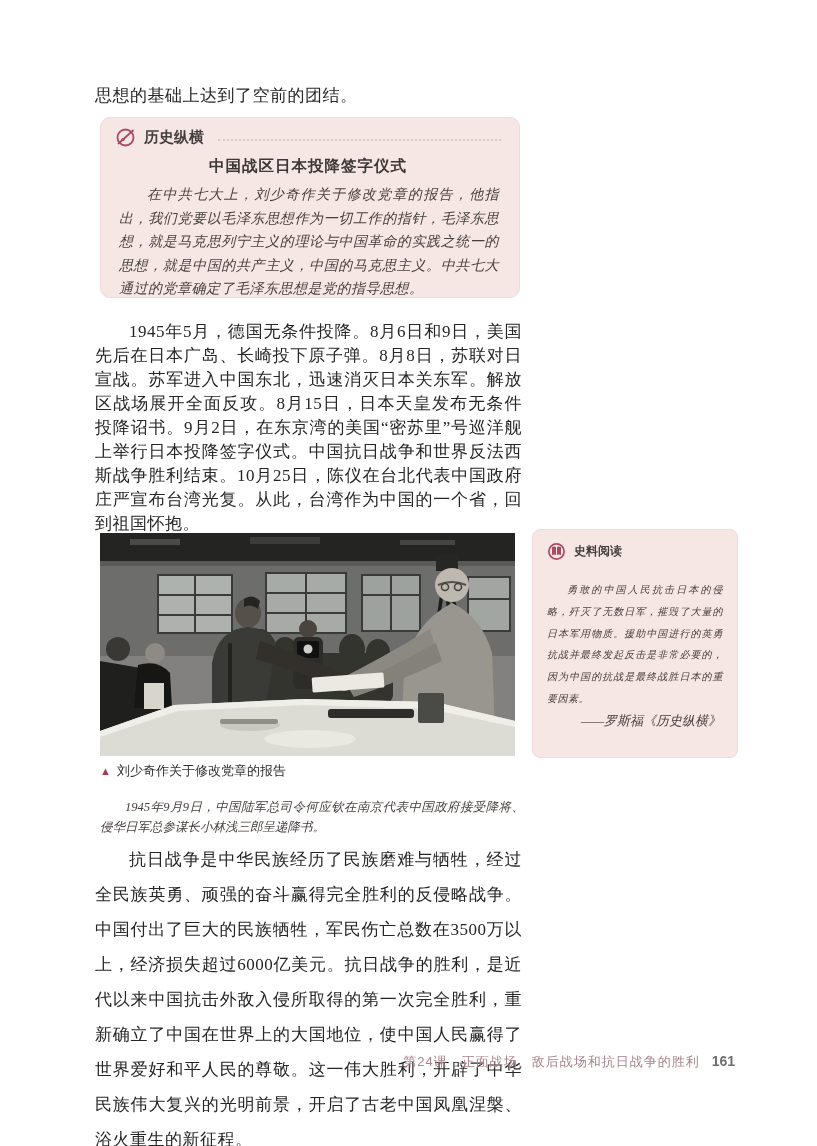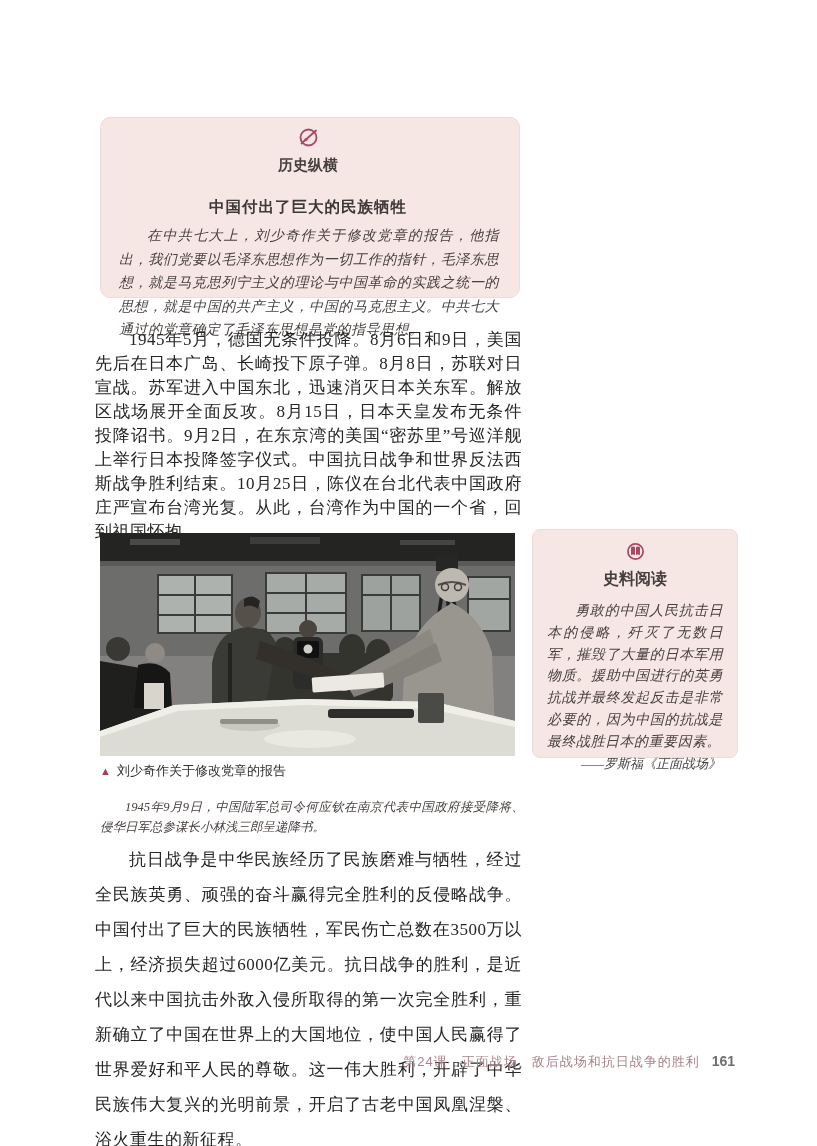--- a/index.html
+++ b/index.html
@@ -16,40 +16,40 @@
   
   .intro-line {
     position: absolute; left: 95px; top: 84px; width: 430px;
     font-size: 17px; line-height: 24px; letter-spacing: 0.5px;
   }
   .body-para {
     position: absolute; left: 95px; width: 427px;
     font-size: 17px; line-height: 24px;
     text-align: justify; text-indent: 2em; letter-spacing: 0.5px;
   }
-  .para-1 { top: 328px; }
+  .para-1 { top: 320px; }
   .para-2 { top: 842px; line-height: 35px; }
 
   
   .feature-box {
     position: absolute;
     background: #f6e6e4;
     border: 1px solid #efdcda;
     border-radius: 10px;
   }
   .history-box { left: 100px; top: 117px; width: 420px; height: 181px; padding: 9px 18px 10px 14px; }
   .source-box  { left: 532px; top: 529px; width: 206px; height: 229px; padding: 12px 14px 8px 14px; border-radius: 8px; }
 
-  .box-header { display: flex; align-items: center; gap: 8px; flex-direction: column; }
+  .box-header { display: flex; align-items: center; gap: 8px; }
   .box-label {
     font-family: "Liberation Sans", "DejaVu Sans", sans-serif;
     font-size: 15px; font-weight: bold; color: #45403e;
     white-space: nowrap;
   }
-  .source-box .box-label { font-size: 16px; }
+  .source-box .box-label { font-size: 12px; }
   .dotted-rule {
     flex: 1 1 auto; height: 0;
     border-bottom: 2px dotted #dcc6c4;
     margin-left: 6px; margin-top: 4px;
   }
   .box-icon { flex: 0 0 auto; display: block; }
 
   .history-title {
     text-align: center; font-weight: bold;
     font-size: 15.5px; color: #3c3836;
@@ -58,22 +58,22 @@
   .kaiti {
     font-style: italic; 
     color: #46403e;
   }
   .history-body {
     margin-top: 6px; padding: 0 2px 0 4px;
     font-size: 14px; line-height: 23.5px;
     text-indent: 2em; text-align: justify; letter-spacing: 0.5px;
   }
   .source-body {
-    margin-top: 10px;
-    font-size: 14px; line-height: 21.8px;
+    margin-top: 18px;
+    font-size: 10px; line-height: 21.8px;
     text-indent: 2em; text-align: justify; letter-spacing: 0.5px;
   }
   .source-attribution {
     font-size: 13px; line-height: 21.8px;
     text-align: right; padding-right: 2px;
   }
 
   
   .photo-frame {
     position: absolute; left: 100px; top: 533px;
@@ -105,32 +105,33 @@
   .footer-lesson { margin-right: 14px; }
   .footer-page-number {
     font-size: 14px; font-weight: bold; color: #6f6f6f; margin-left: 12px;
   }
 </style>
 </head>
 <body>
 
 <div class="page">
 
+  <div class="intro-line">思想的基础上达到了空前的团结。</div>
 
   <div class="feature-box history-box">
     <div class="box-header">
       <svg class="box-icon" width="21" height="21" viewBox="0 0 21 21">
         <circle cx="10.5" cy="10.5" r="8" fill="none" stroke="#a84a63" stroke-width="1.8"></circle>
         <line x1="3.5" y1="16.5" x2="18" y2="3.5" stroke="#a84a63" stroke-width="1.8" stroke-linecap="round"></line>
         <circle cx="8" cy="12.5" r="1.6" fill="#a84a63"></circle>
       </svg>
       <span class="box-label">历史纵横</span>
       <span class="dotted-rule"></span>
     </div>
-    <div class="history-title">中国付出了巨大的民族牺牲</div>
+    <div class="history-title">中国战区日本投降签字仪式</div>
     <div class="history-body kaiti">在中共七大上，刘少奇作关于修改党章的报告，他指出，我们党要以毛泽东思想作为一切工作的指针，毛泽东思想，就是马克思列宁主义的理论与中国革命的实践之统一的思想，就是中国的共产主义，中国的马克思主义。中共七大通过的党章确定了毛泽东思想是党的指导思想。</div>
   </div>
 
   <div class="body-para para-1">1945年5月，德国无条件投降。8月6日和9日，美国先后在日本广岛、长崎投下原子弹。8月8日，苏联对日宣战。苏军进入中国东北，迅速消灭日本关东军。解放区战场展开全面反攻。8月15日，日本天皇发布无条件投降诏书。9月2日，在东京湾的美国“密苏里”号巡洋舰上举行日本投降签字仪式。中国抗日战争和世界反法西斯战争胜利结束。10月25日，陈仪在台北代表中国政府庄严宣布台湾光复。从此，台湾作为中国的一个省，回到祖国怀抱。</div>
 
   <div class="photo-frame">
     <svg viewBox="0 0 415 223" preserveAspectRatio="none">
       <rect width="415" height="223" fill="#82817f"></rect>
 
       <rect x="0" y="0" width="415" height="28" fill="#242422"></rect>
@@ -232,21 +233,21 @@
     <div class="box-header">
       <svg class="box-icon" width="19" height="19" viewBox="0 0 19 19">
         <circle cx="9.5" cy="9.5" r="7.6" fill="none" stroke="#a84a63" stroke-width="1.7"></circle>
         <path d="M9.5,5.2 Q6.8,4 5,5.2 L5,13 Q6.8,11.8 9.5,13 Z" fill="#a84a63"></path>
         <path d="M9.5,5.2 Q12.2,4 14,5.2 L14,13 Q12.2,11.8 9.5,13 Z" fill="#a84a63"></path>
         <line x1="9.5" y1="5" x2="9.5" y2="13" stroke="#f6e6e4" stroke-width="1"></line>
       </svg>
       <span class="box-label">史料阅读</span>
     </div>
     <div class="source-body kaiti">勇敢的中国人民抗击日本的侵略，歼灭了无数日军，摧毁了大量的日本军用物质。援助中国进行的英勇抗战并最终发起反击是非常必要的，因为中国的抗战是最终战胜日本的重要因素。</div>
-    <div class="source-attribution kaiti">——罗斯福《正面战场》</div>
+    <div class="source-attribution kaiti">——罗斯福《历史纵横》</div>
   </div>
 
   <div class="body-para para-2">抗日战争是中华民族经历了民族磨难与牺牲，经过全民族英勇、顽强的奋斗赢得完全胜利的反侵略战争。中国付出了巨大的民族牺牲，军民伤亡总数在3500万以上，经济损失超过6000亿美元。抗日战争的胜利，是近代以来中国抗击外敌入侵所取得的第一次完全胜利，重新确立了中国在世界上的大国地位，使中国人民赢得了世界爱好和平人民的尊敬。这一伟大胜利，开辟了中华民族伟大复兴的光明前景，开启了古老中国凤凰涅槃、浴火重生的新征程。</div>
 
   <div class="footer">
     <span class="footer-lesson">第24课</span>
     <span class="footer-title">正面战场、敌后战场和抗日战争的胜利</span>
     <span class="footer-page-number">161</span>
   </div>
 

